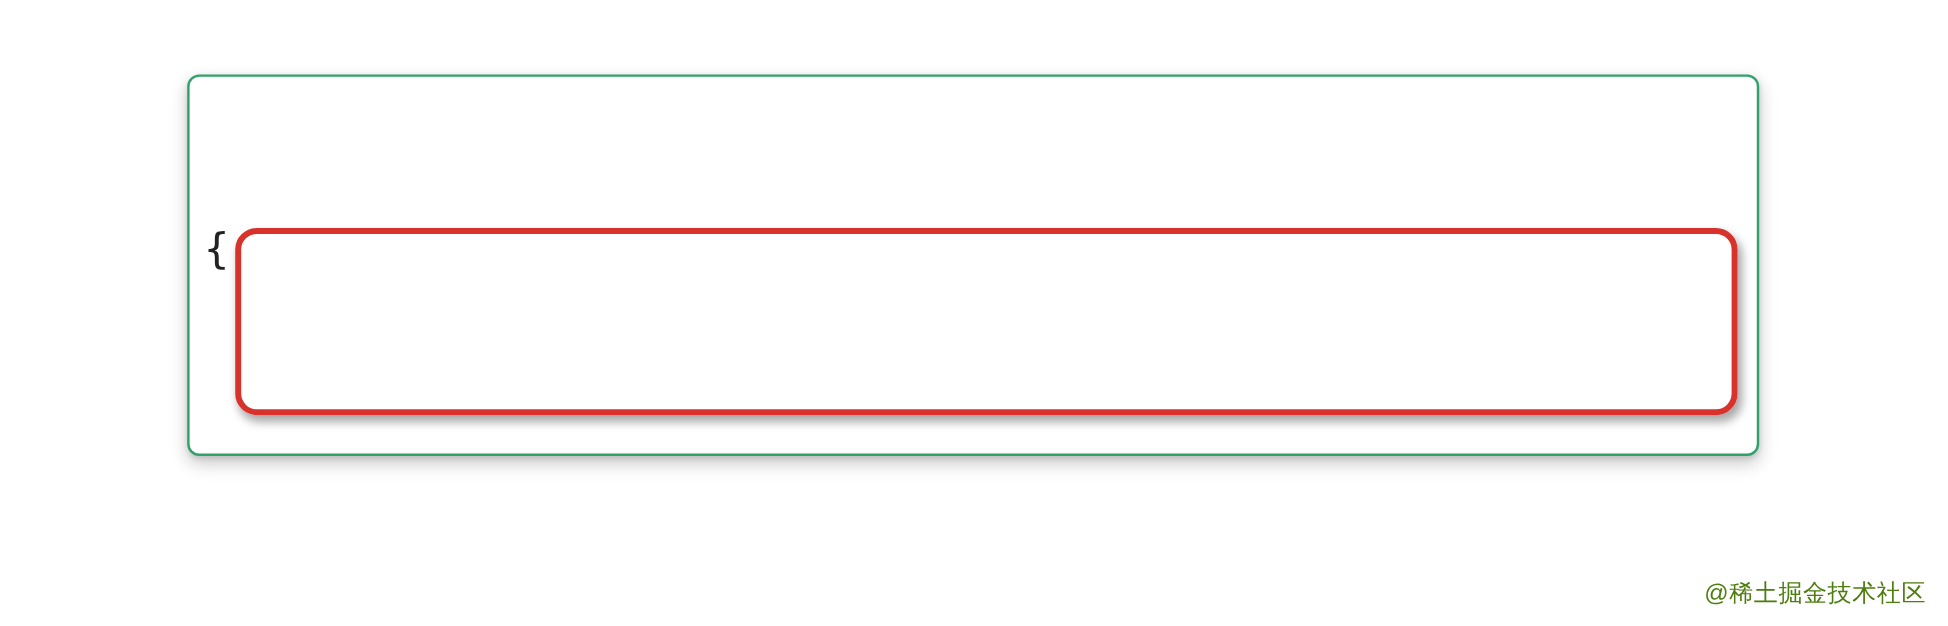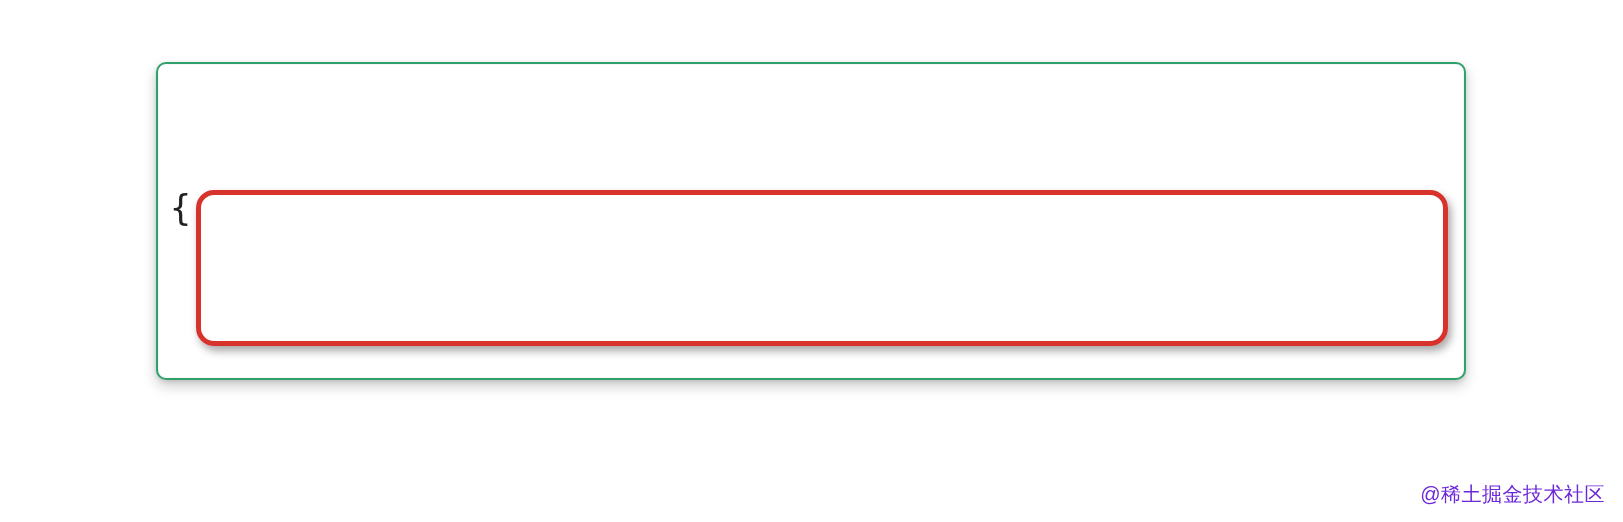--- a/index.html
+++ b/index.html
@@ -55,21 +55,21 @@
     box-shadow: 3px 5px 8px rgba(0,0,0,0.35);
     pointer-events: none;
     box-sizing: border-box;
   }
 
   .watermark {
     position: absolute;
     right: 18px;
     bottom: 14px;
     font-size: 20px;
-    color: #6d28d9;
+    color: #4d7c0f;
     letter-spacing: 0.5px;
     font-family: "PingFang SC","Microsoft YaHei",Arial,sans-serif;
   }
 </style>
 </head>
 <body>
 
 <div class="card">
 
   <div class="code">

